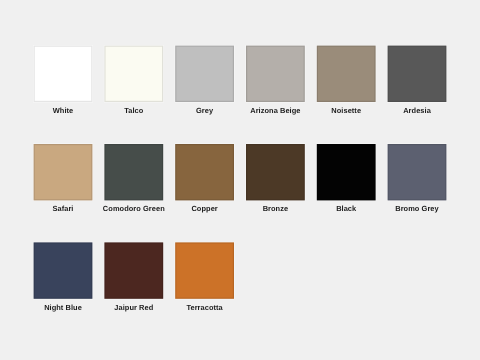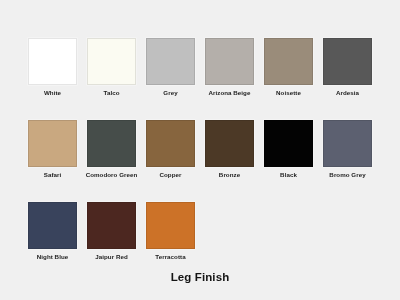--- a/index.html
+++ b/index.html
@@ -134,14 +134,13 @@
         <div class="swatch-cell">
           <div class="swatch-chip" style="background-color: rgb(76, 39, 32);"></div>
           <div class="swatch-label">Jaipur Red</div>
         </div>
         <div class="swatch-cell">
           <div class="swatch-chip" style="background-color: rgb(204, 114, 40);"></div>
           <div class="swatch-label">Terracotta</div>
         </div>
       </div>
     </div>
-  <div class="palette-title">Leg Finish</div>
 </div>
 
 </body></html>

